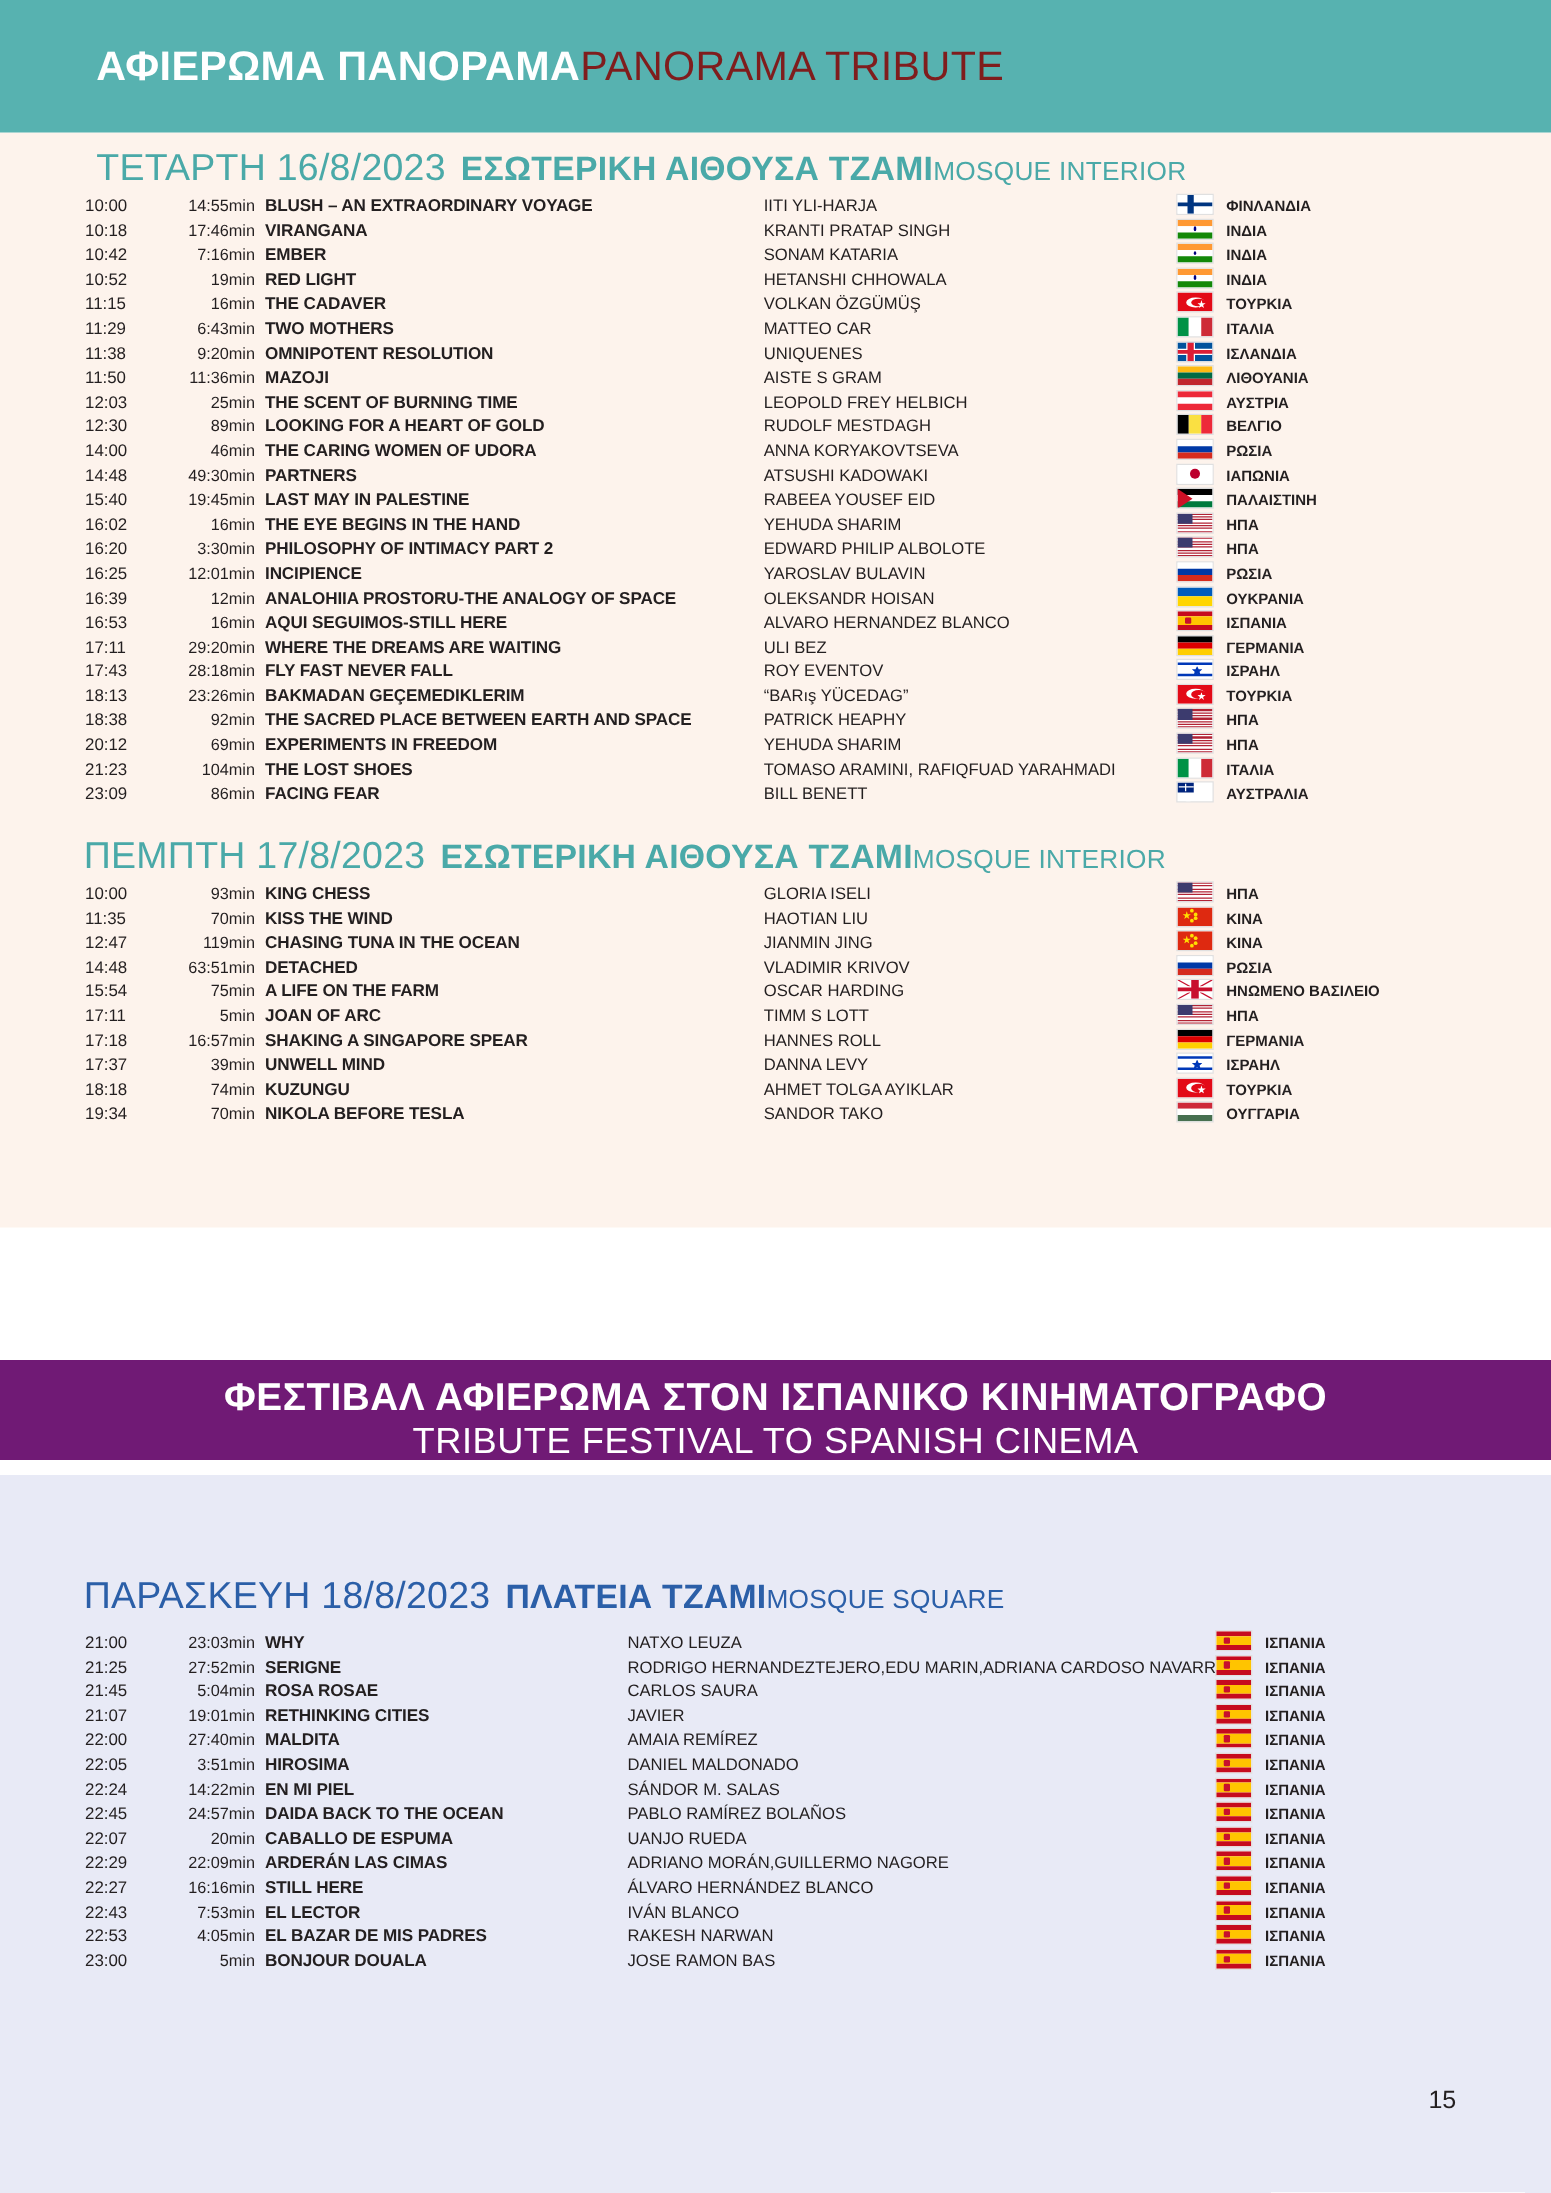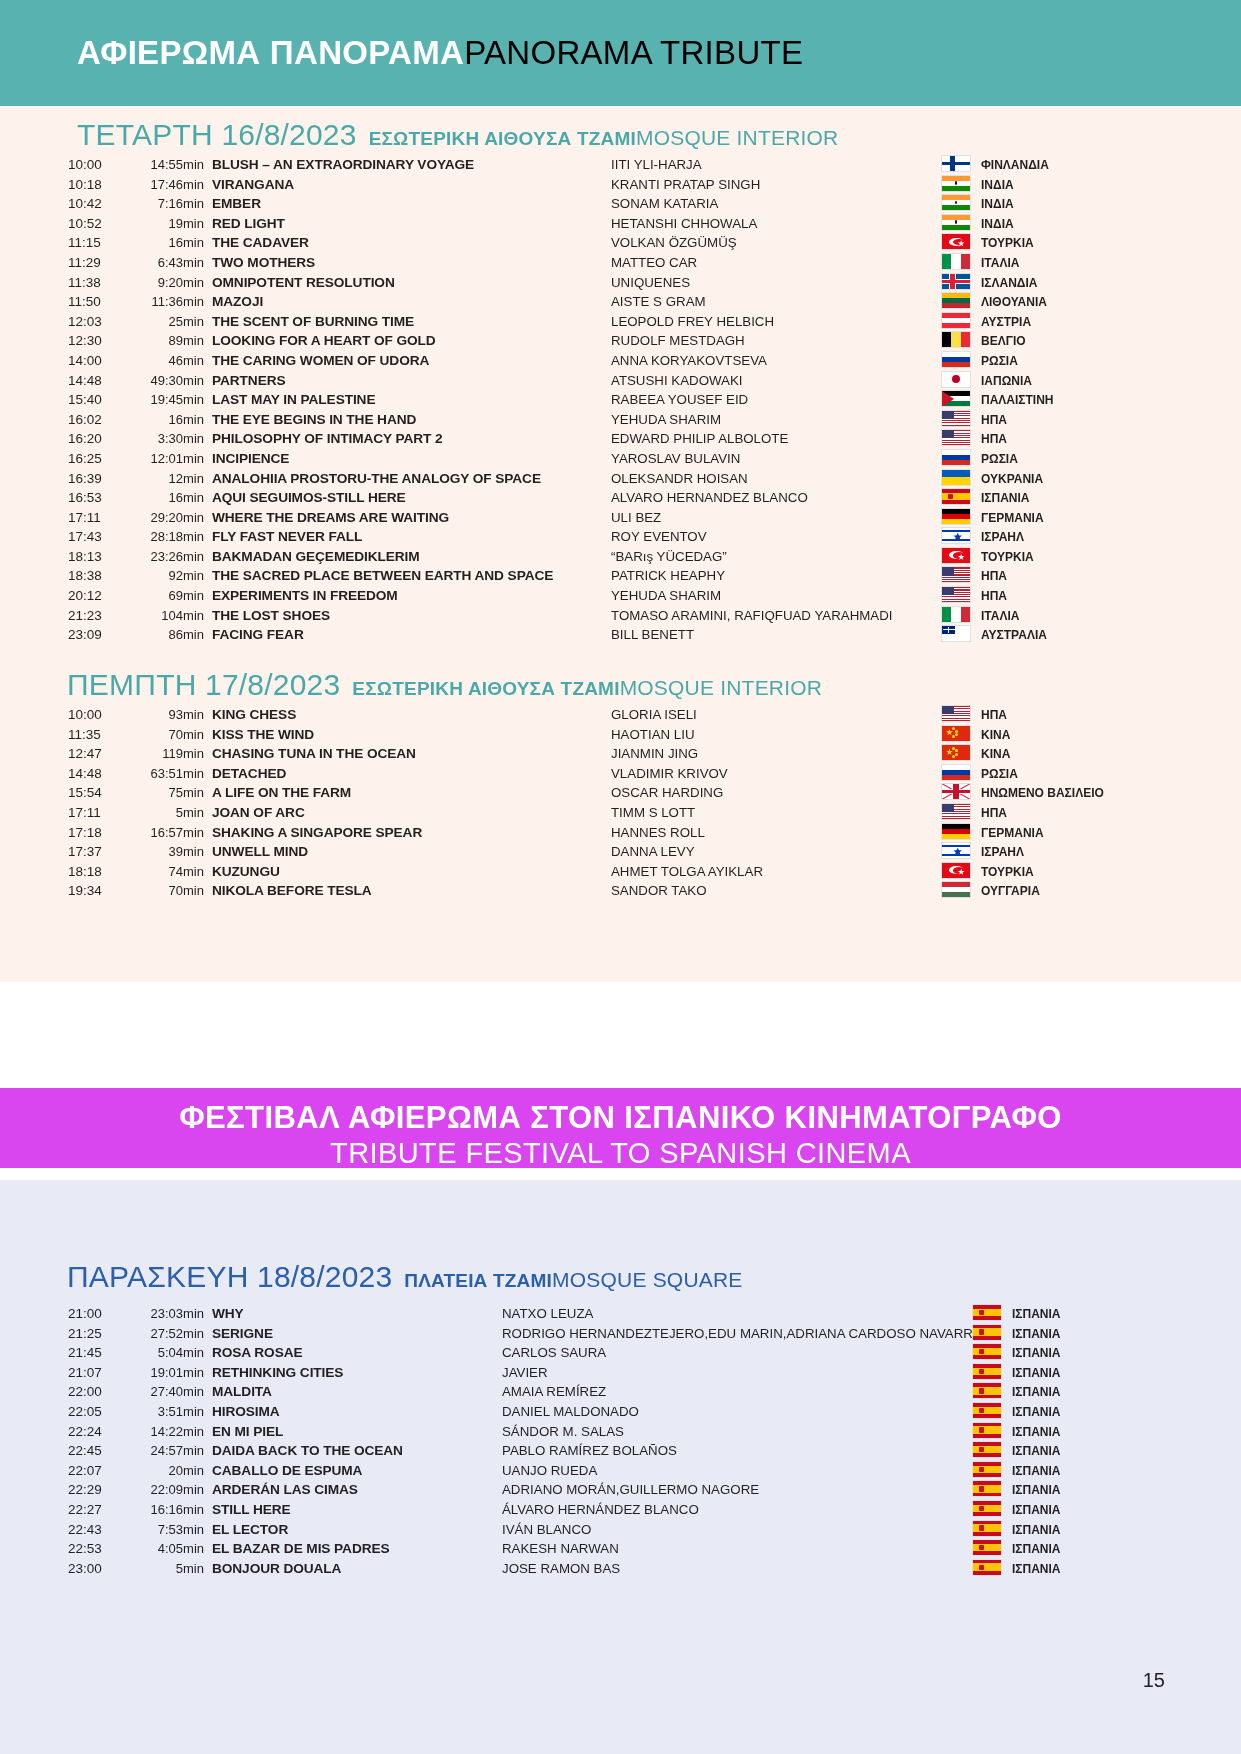--- a/index.html
+++ b/index.html
@@ -54,40 +54,40 @@
     align-items: baseline;
     white-space: nowrap;
   }
   .banner-gr {
     color: #ffffff;
     font-size: 33px;
     font-weight: bold;
     letter-spacing: 0.3px;
   }
   .banner-en {
-    color: #000000;
+    color: #7f1d1d;
     font-size: 33px;
     font-weight: 300;
     letter-spacing: 0.3px;
   }
 
   
   .day-head {
     display: flex;
     align-items: baseline;
     white-space: nowrap;
   }
   .day-date {
     font-size: 30px;
     font-weight: 300;
     letter-spacing: 0.2px;
     text-align: right;
   }
   .day-venue-gr {
-    font-size: 19px;
+    font-size: 27px;
     font-weight: bold;
     margin-left: 12px;
     letter-spacing: 0.2px;
   }
   .day-venue-en {
     font-size: 21px;
     font-weight: 300;
     letter-spacing: 0.2px;
   }
   .teal .day-date,
@@ -264,21 +264,21 @@
     left: 0;
     top: 1088px;
     width: 1241px;
     height: 666px;
   }
   .spanish-banner {
     position: absolute;
     left: 0; top: 0;
     width: 1241px;
     height: 80px;
-    background: #d946ef;
+    background: #701a75;
     text-align: center;
     padding-top: 12px;
     box-sizing: border-box;
   }
   .spanish-title-gr {
     color: #ffffff;
     font-size: 31px;
     font-weight: bold;
     letter-spacing: 0.4px;
     line-height: 36px;

